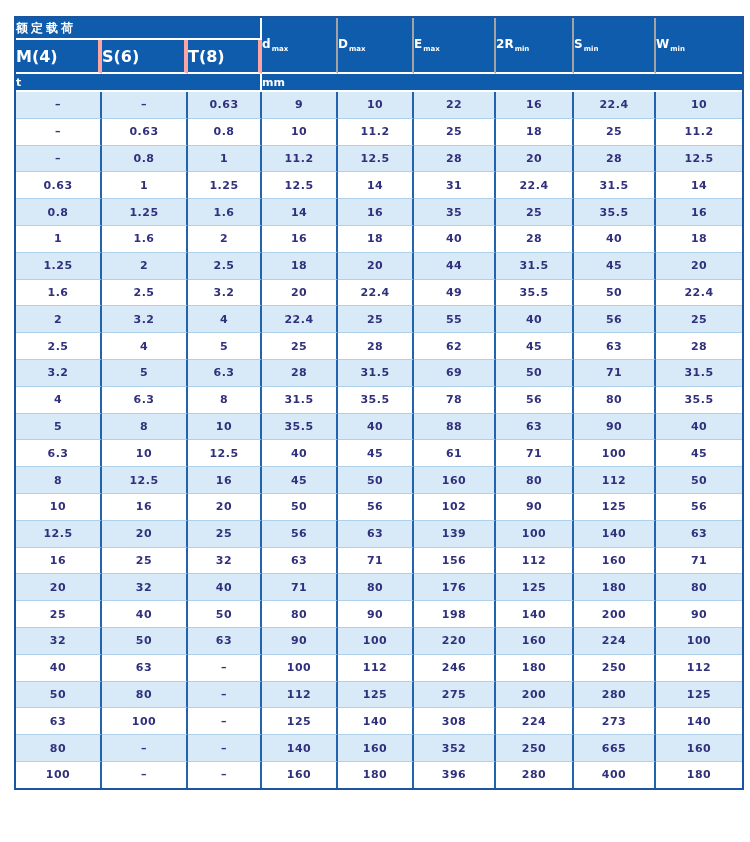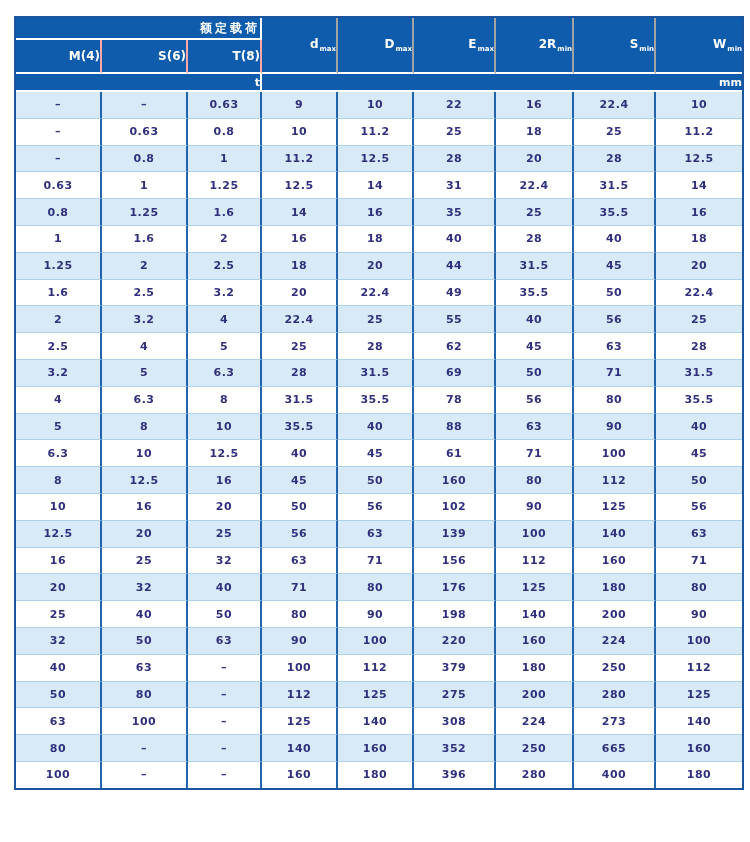--- a/index.html
+++ b/index.html
@@ -30,21 +30,21 @@
     table-layout: fixed;
     border: 2px solid #1b559f;
     background: #ffffff;
   }
   
   thead th {
     background: #0e5cab;
     color: #ffffff;
     font-weight: bold;
     padding: 0;
-    text-align: right;
+    text-align: left;
     vertical-align: middle;
   }
   th.title-cell {
     height: 20px;
     font-size: 12px;
     letter-spacing: 3px;
     border-right: 2px solid #ffffff;
     border-bottom: 2px solid #ffffff;
   }
   th.dim-cell {
@@ -52,22 +52,22 @@
     border-right: 2px solid #a3a3a3;
     border-bottom: 2px solid #ffffff;
   }
   th.dim-cell.last { border-right: none; }
   th.dim-cell sub {
     font-size: 7px;
     margin-left: 1px;
   }
   th.cls-cell {
     height: 32px;
-    font-size: 12px;
-    border-right: 2px solid #fca5a5;
+    font-size: 16px;
+    border-right: 4px solid #fca5a5;
     border-bottom: 2px solid #ffffff;
   }
   th.unit-cell {
     height: 16px;
     font-size: 11px;
     border-bottom: 2px solid #ffffff;
   }
   th.unit-cell.left { border-right: 2px solid #ffffff; }
   
   tbody td {
@@ -367,21 +367,21 @@
             <td>160</td>
             <td>224</td>
             <td>100</td>
           </tr>
           <tr>
             <td>40</td>
             <td>63</td>
             <td>–</td>
             <td>100</td>
             <td>112</td>
-            <td>379</td>
+            <td>246</td>
             <td>180</td>
             <td>250</td>
             <td>112</td>
           </tr>
           <tr class="alt">
             <td>50</td>
             <td>80</td>
             <td>–</td>
             <td>112</td>
             <td>125</td>

